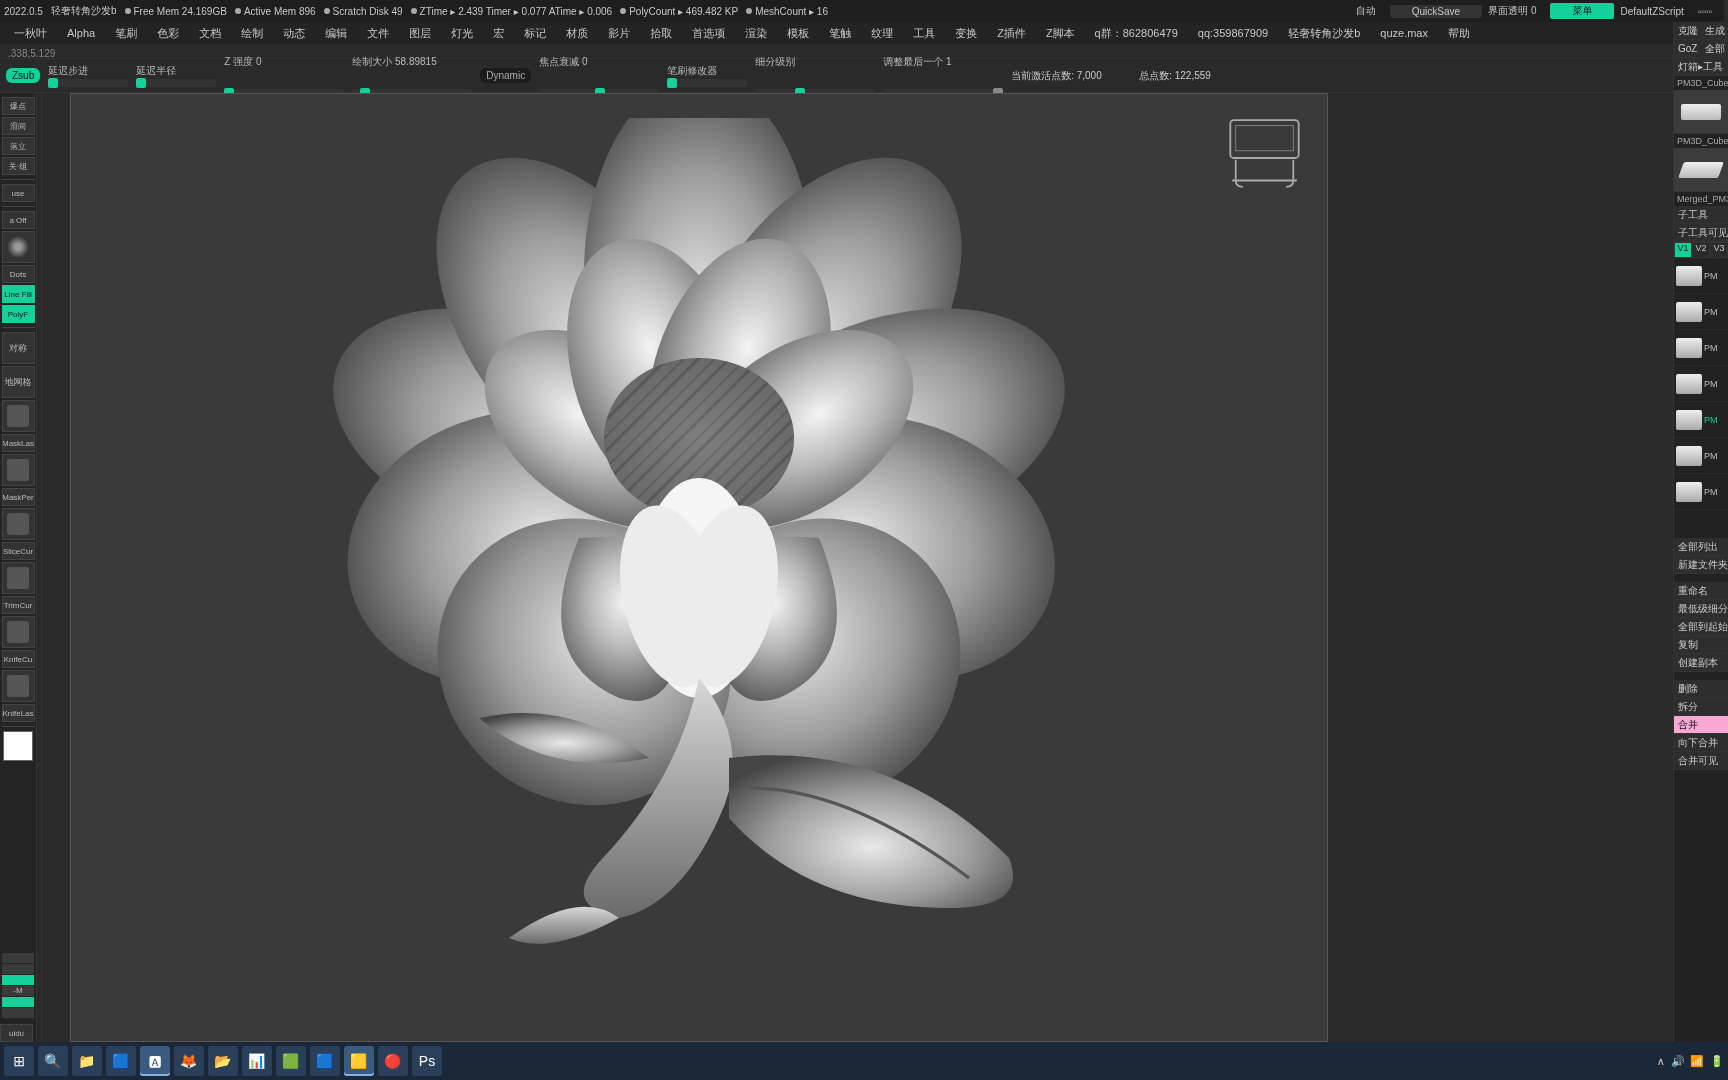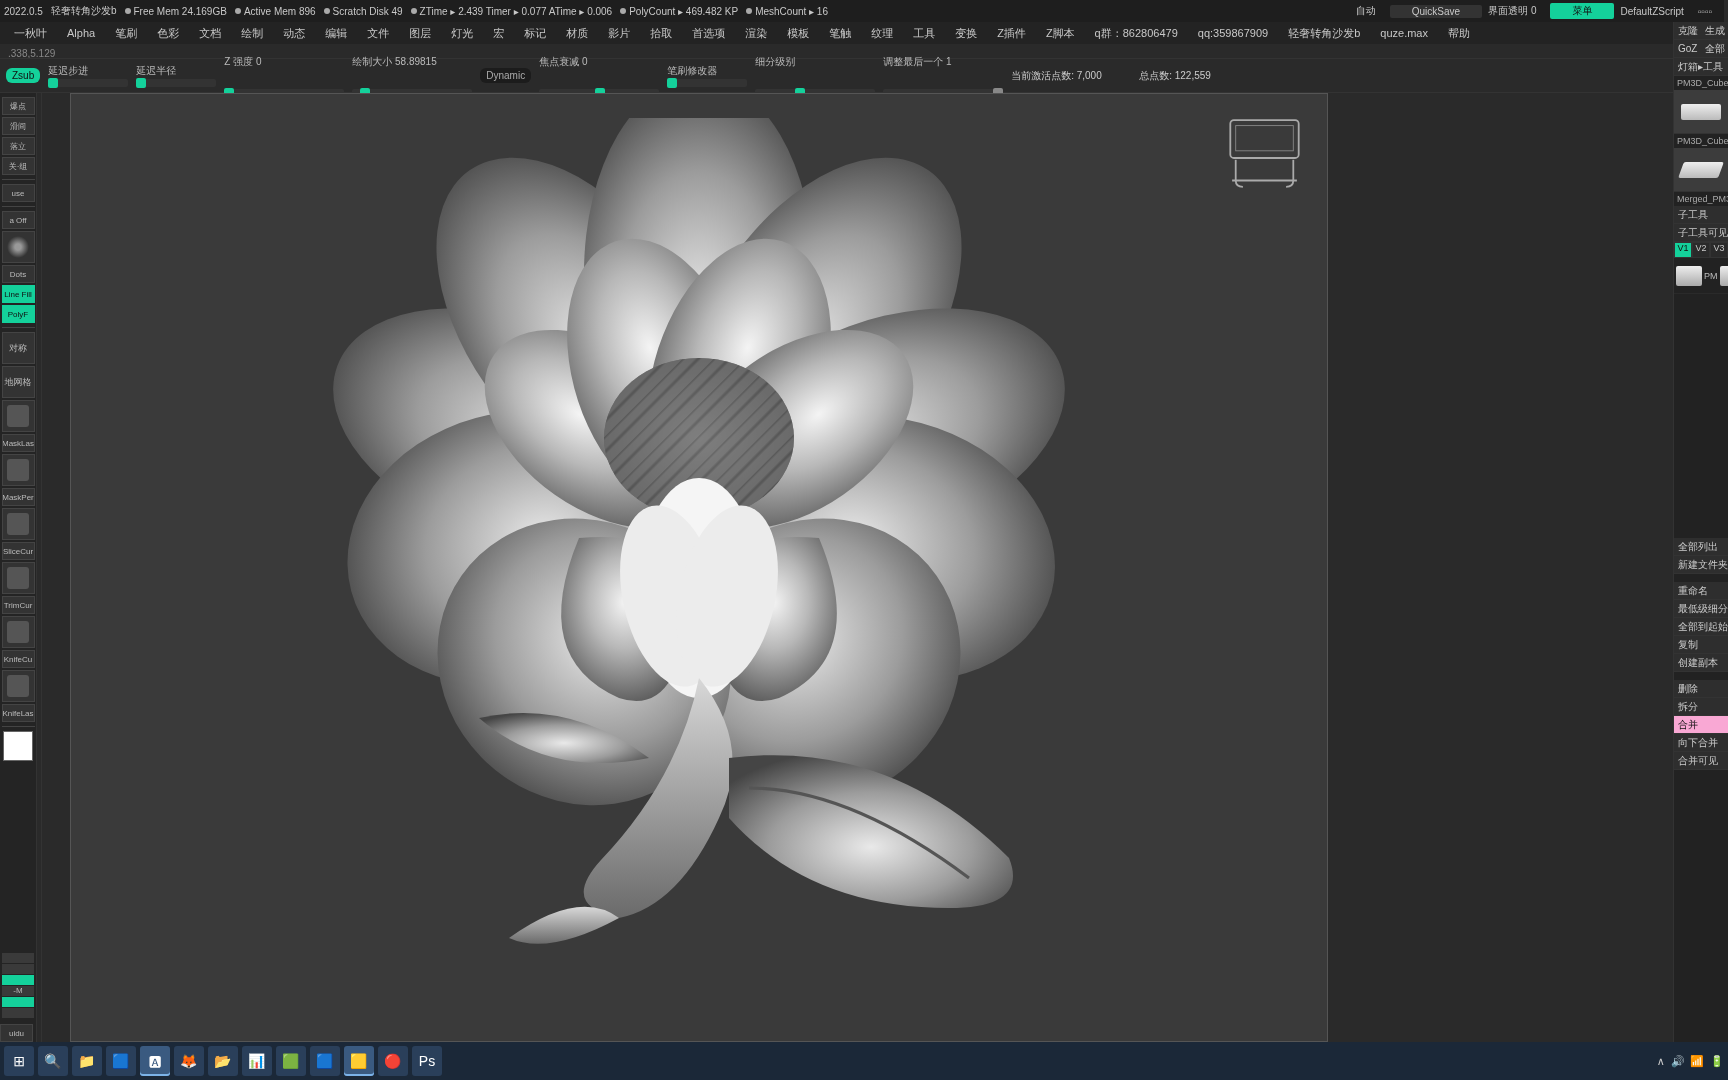--- a/index.html
+++ b/index.html
@@ -58,21 +58,21 @@
 .rd-btn { height:18px; background:#2e2e2e; border-bottom:1px solid #333; display:flex; align-items:center; padding-left:4px; cursor:pointer; color:#ccc; overflow:hidden; white-space:nowrap; }
 .rd-btn.sel { background:#f9a8d4; color:#111; }
 .rd-row { display:flex; }
 .rd-row .rd-btn { flex:1; }
 .rd-thumb { height:44px; background:#3c3c3c; border-bottom:1px solid #333; display:flex; align-items:center; justify-content:center; }
 .rd-thumb .box { width:40px; height:16px; background:linear-gradient(180deg,#eee,#bbb); border-radius:2px; }
 .rd-label { height:14px; font-size:9px; color:#aaa; padding-left:3px; display:flex; align-items:center; overflow:hidden; }
 .rd-vtabs { display:flex; height:16px; }
 .rd-vtabs .vt { flex:1; text-align:center; background:#2a2a2a; border:1px solid #333; cursor:pointer; font-size:9px; }
 .rd-vtabs .vt.sel { background:#14d19b; color:#111; }
-.rd-scroll { flex:0 0 280px; overflow:hidden; display:flex; flex-direction:row; }
+.rd-scroll { flex:0 0 280px; overflow:hidden; display:flex; flex-direction:column; }
 .rd-st { height:36px; display:flex; align-items:center; border-bottom:1px solid #2a2a2a; padding-left:2px; gap:2px; }
 .rd-st .ic { width:26px; height:20px; background:linear-gradient(180deg,#eee,#aaa); border-radius:2px; }
 .rd-st .nm { font-size:9px; color:#bbb; }
 .rd-st.sel .nm { color:#14d19b; }
 .rd-spacer { flex:1; }
 
 
 .taskbar { position:absolute; left:0; right:0; bottom:0; height:38px; background:#1b2838; display:flex; align-items:center; padding:0 4px; gap:4px; }
 .taskbar .tb { width:30px; height:30px; background:#2a3f5a; border-radius:3px; display:flex; align-items:center; justify-content:center; font-size:14px; color:#fff; cursor:pointer; }
 .taskbar .tb.active { background:#3a5a80; box-shadow: inset 0 -2px 0 #7cb3e8; }

